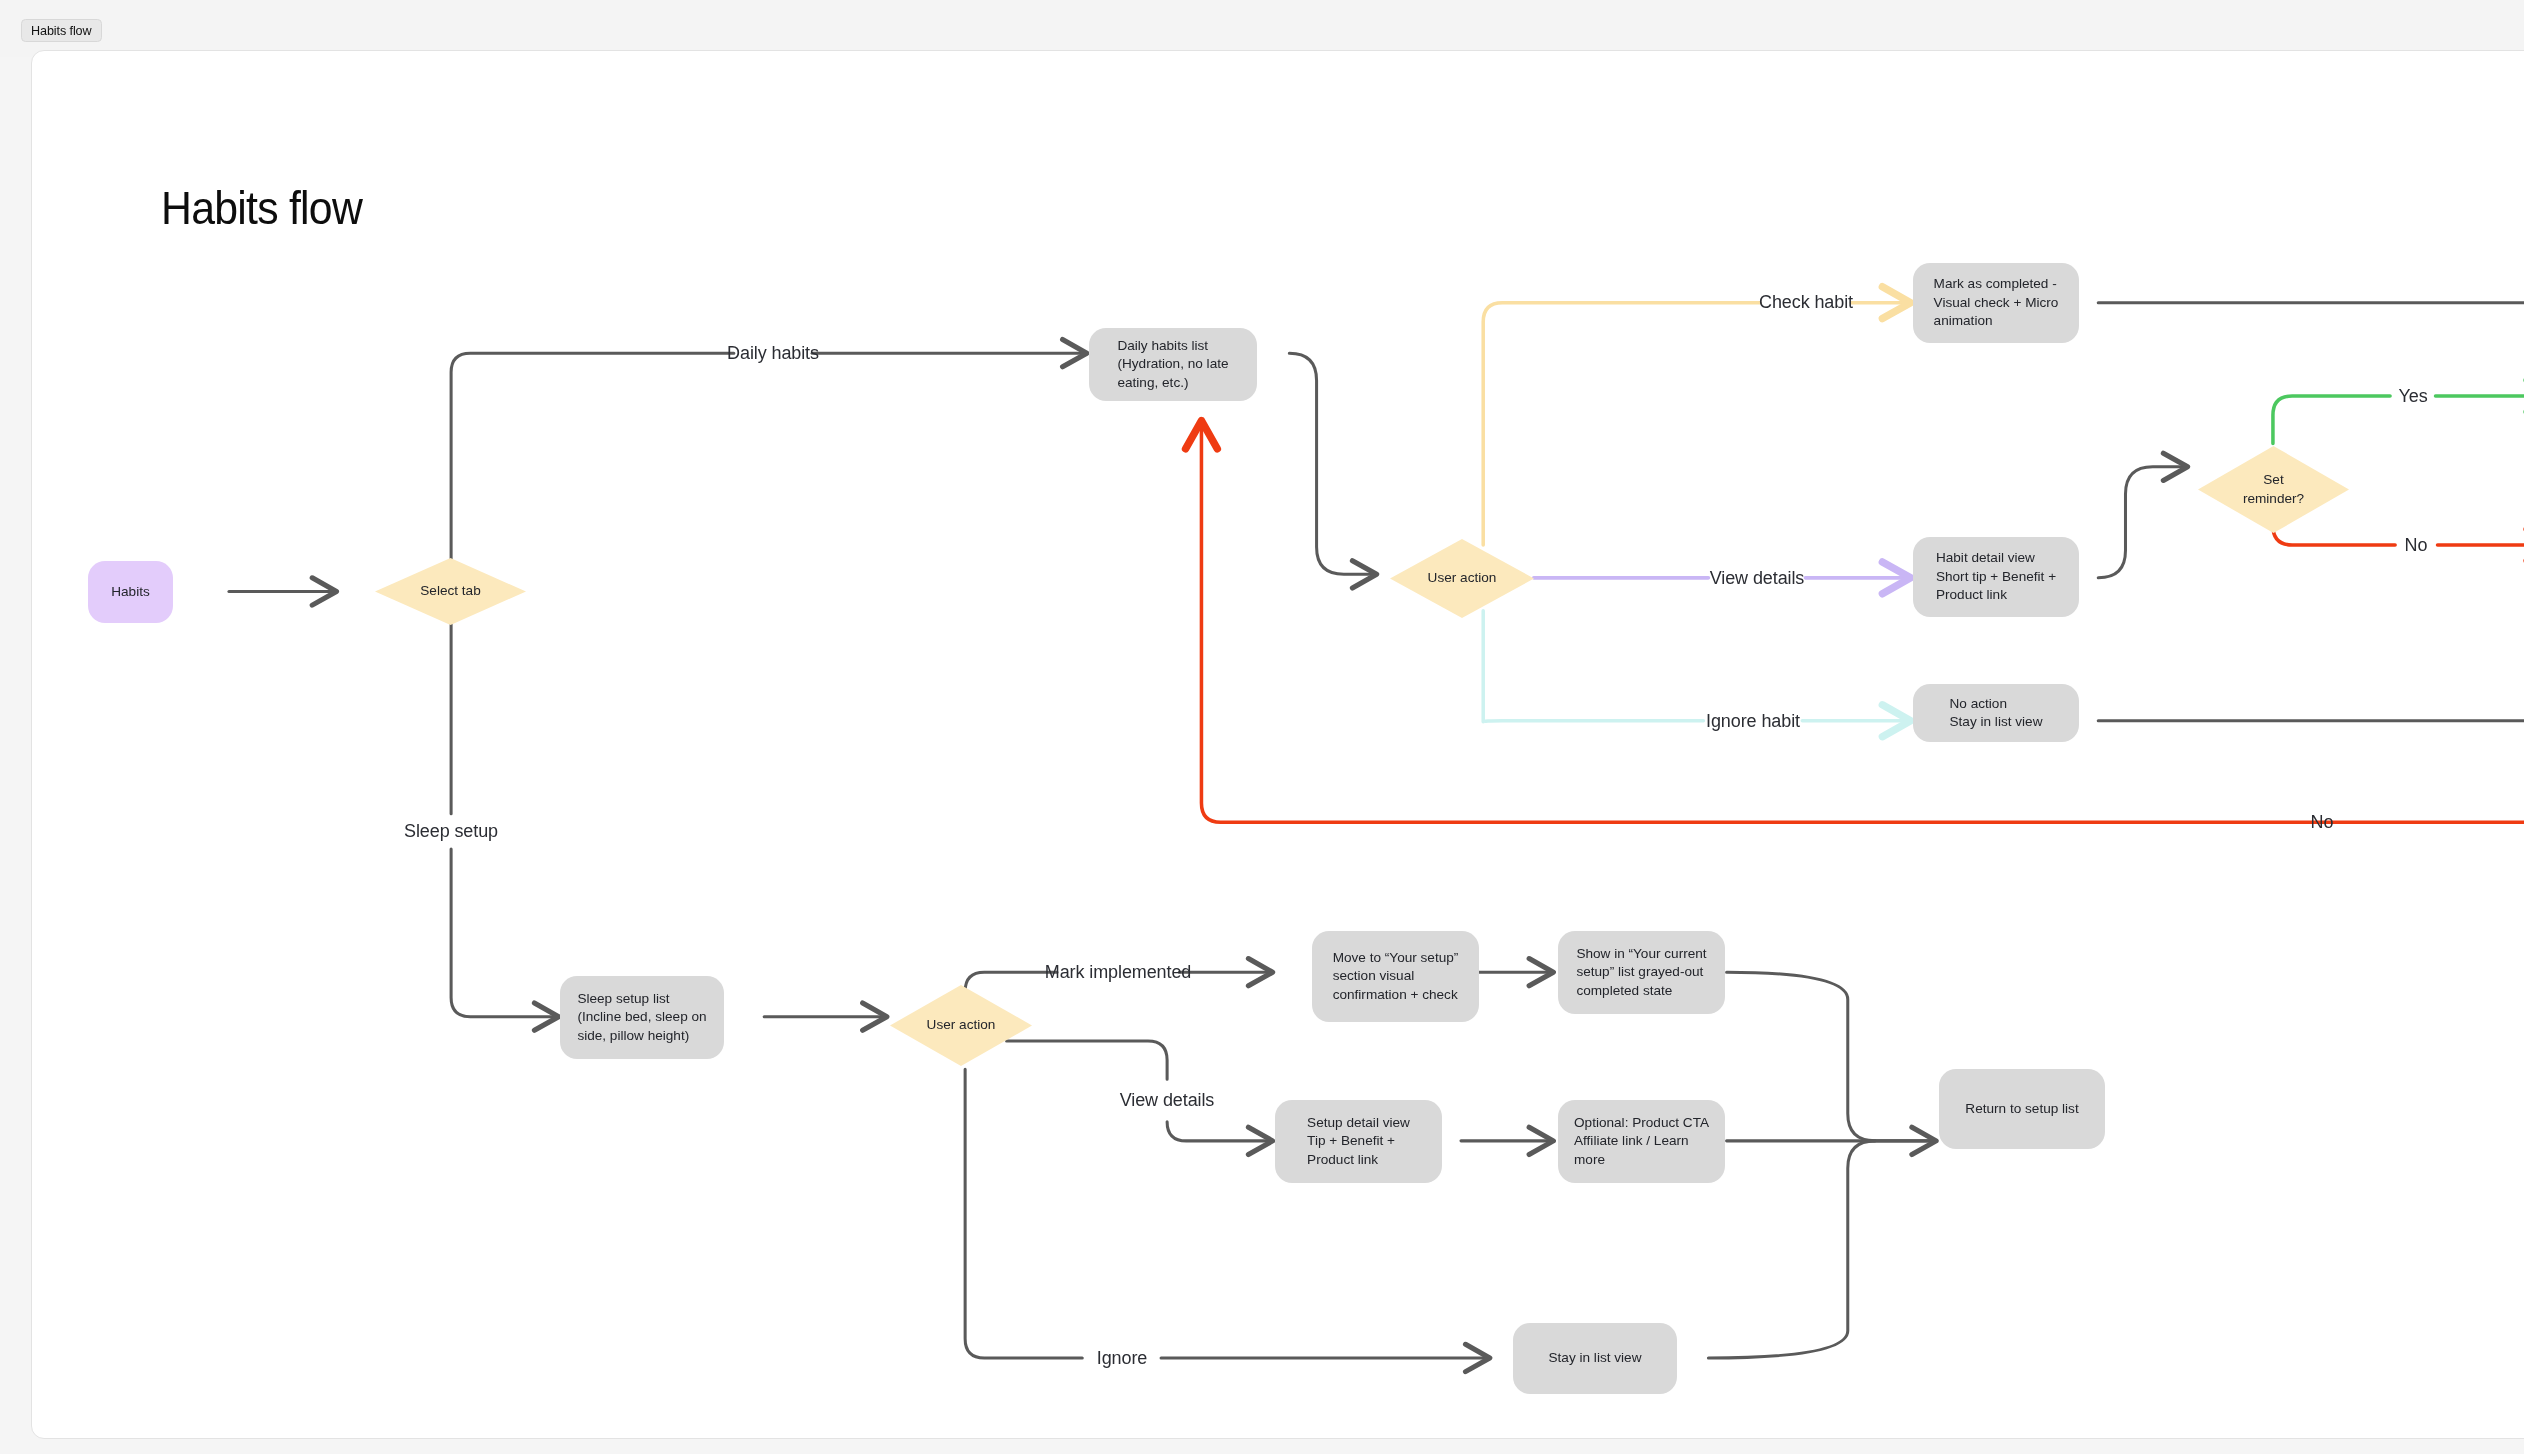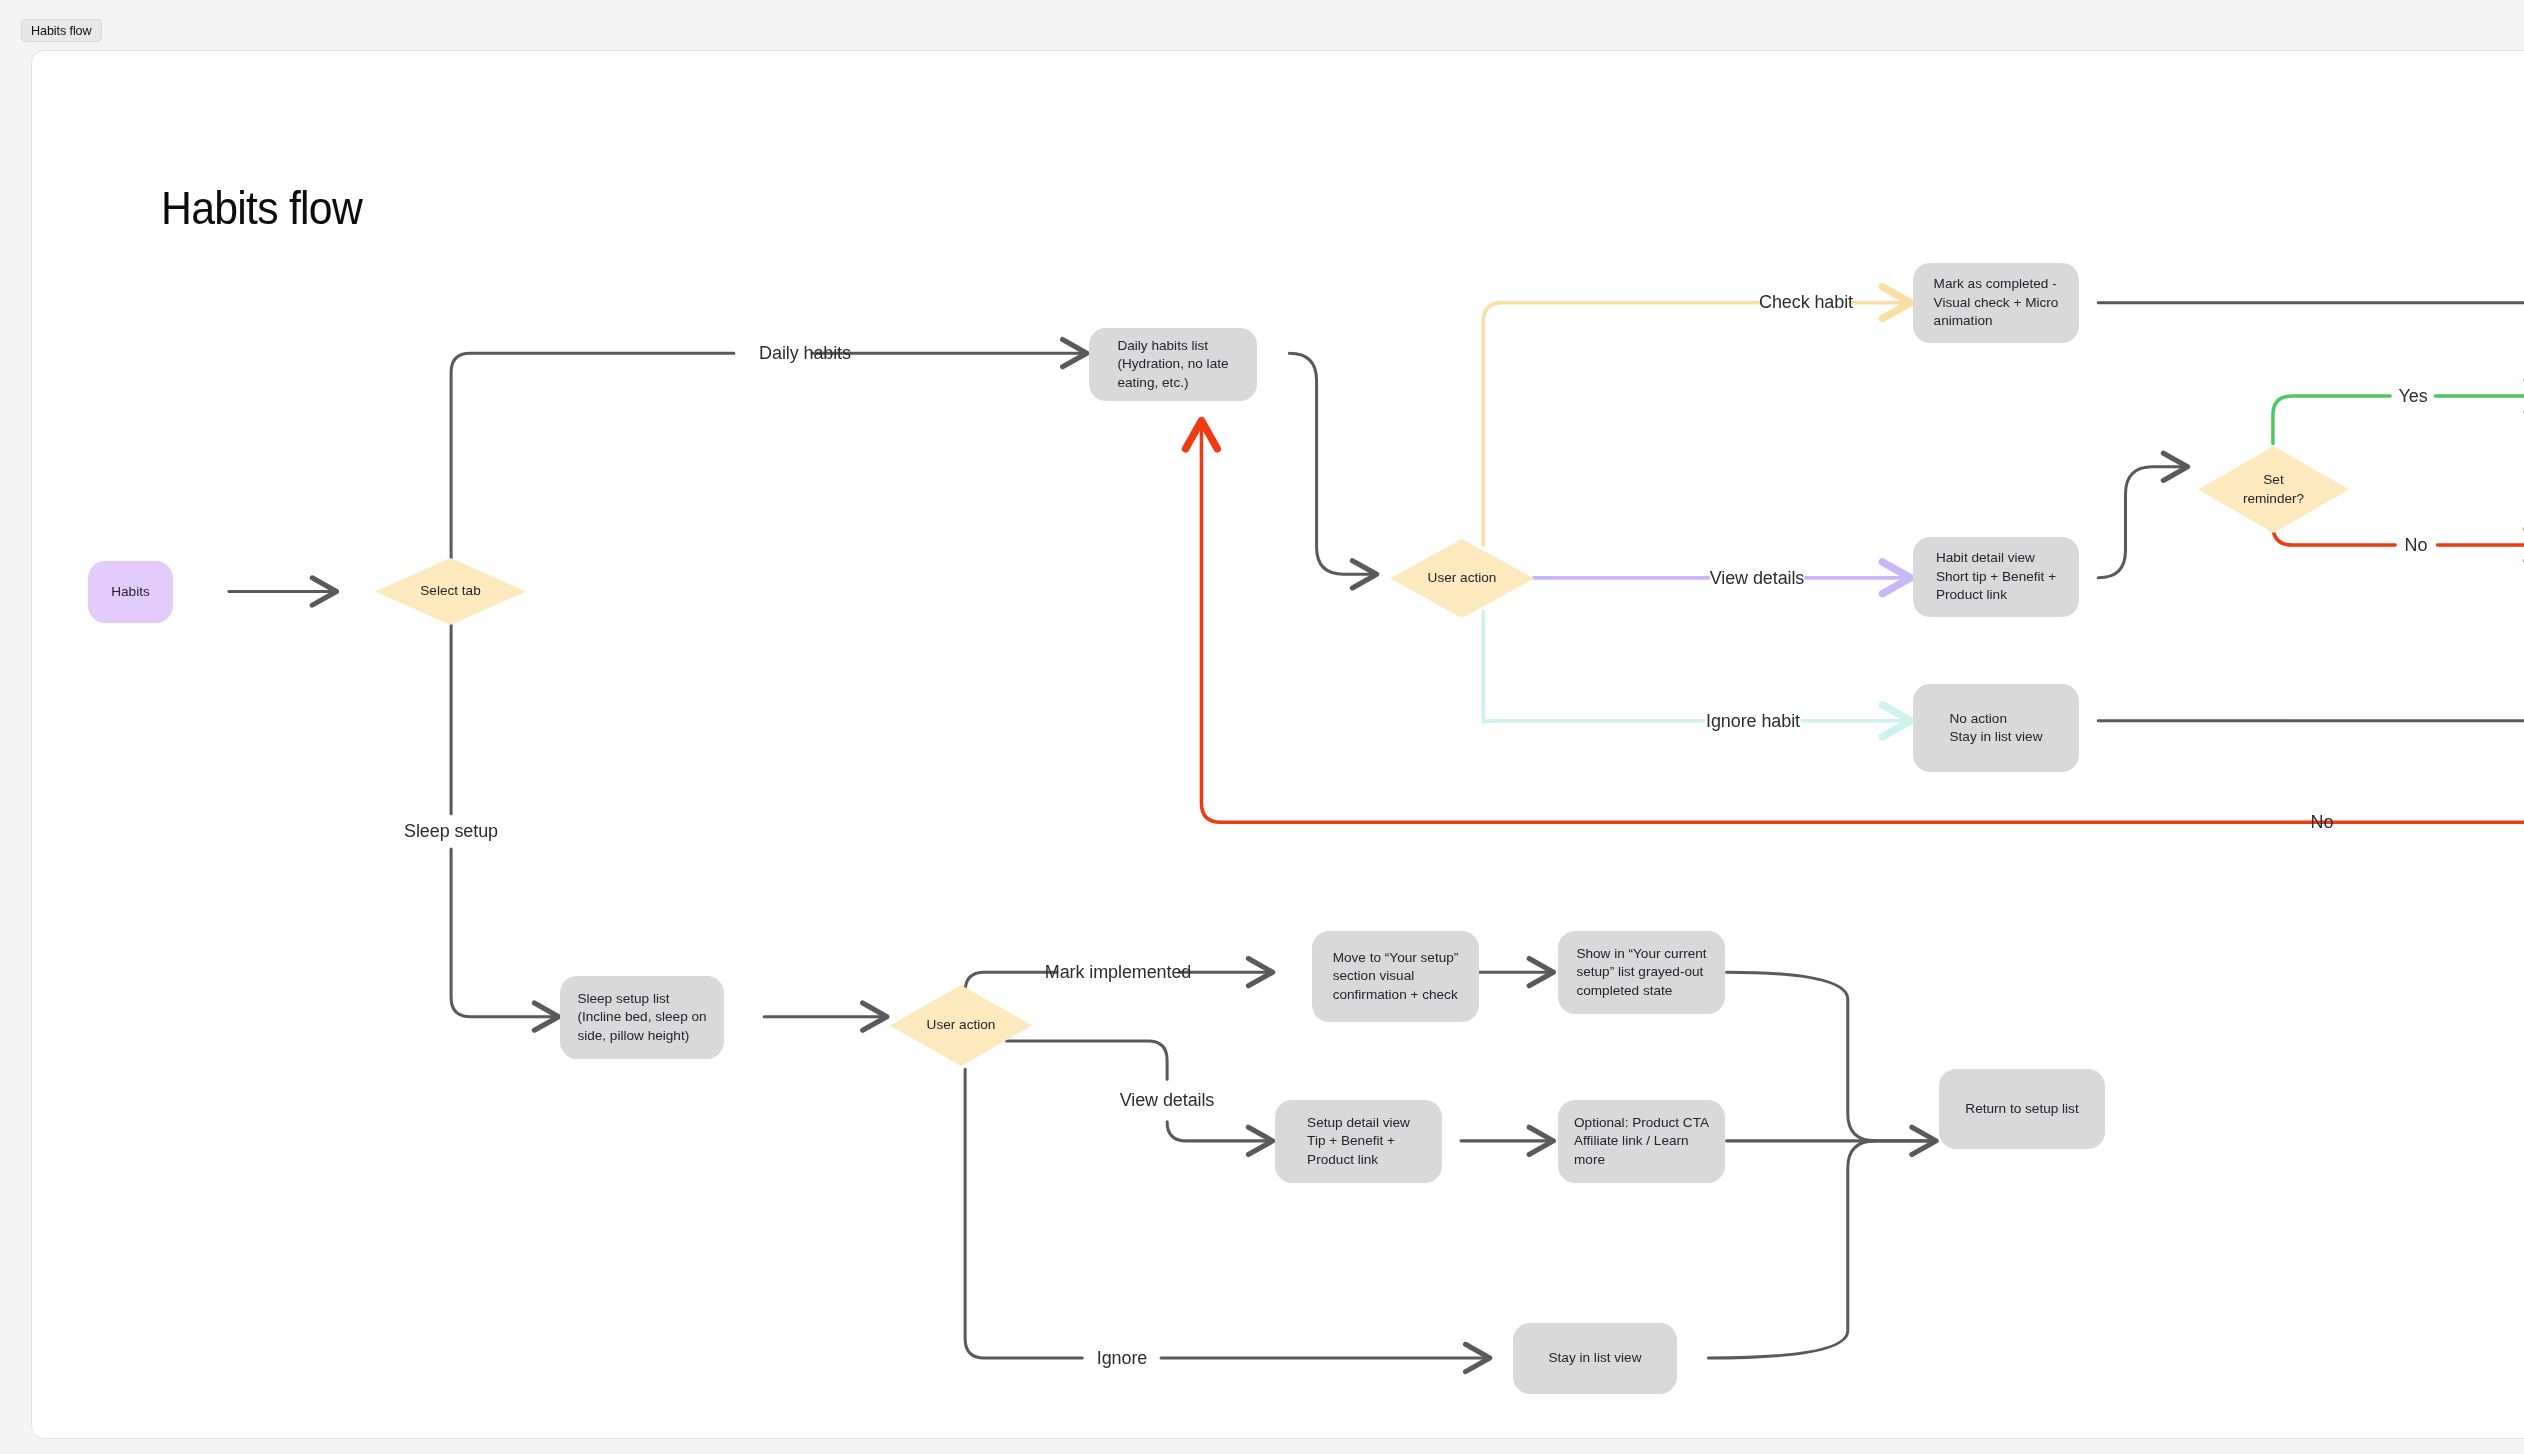--- a/index.html
+++ b/index.html
@@ -213,21 +213,21 @@
         <path d="M 2830 2158 L 3010 2158" stroke="#5a5a5a" stroke-width="6" marker-end="url(#ah-gray)"></path>
 
         <path d="M 3356 1824 Q 3596 1824 3596 1878 L 3596 2104 Q 3596 2158 3650 2158 L 3768 2158" stroke="#5a5a5a" stroke-width="6"></path>
 
         <path d="M 3356 2158 L 3768 2158" stroke="#5a5a5a" stroke-width="6" marker-end="url(#ah-gray)"></path>
 
         <path d="M 3320 2588 Q 3596 2588 3596 2534 L 3596 2212 Q 3596 2158 3650 2158" stroke="#5a5a5a" stroke-width="6"></path>
       </g>
     </svg>
 
-    <div class="edge-label" style="left:741px; top:302px;margin-left:32px;">Daily habits</div>
+    <div class="edge-label" style="left:741px; top:302px;">Daily habits</div>
     <div class="edge-label" style="left:419px;  top:780px;">Sleep setup</div>
     <div class="edge-label" style="left:1774px; top:251px;">Check habit</div>
     <div class="edge-label" style="left:1725px; top:527px;">View details</div>
     <div class="edge-label" style="left:1721px; top:670px;">Ignore habit</div>
     <div class="edge-label" style="left:2381px; top:345px;">Yes</div>
     <div class="edge-label" style="left:2384px; top:494px;">No</div>
     <div class="edge-label" style="left:2290px; top:771px;">No</div>
     <div class="edge-label" style="left:1086px; top:921px;">Mark implemented</div>
     <div class="edge-label" style="left:1135px; top:1049px;">View details</div>
     <div class="edge-label" style="left:1090px; top:1307px;">Ignore</div>
@@ -243,21 +243,21 @@
     <div class="diamond" style="left:1358px; top:488px; width:144px; height:79px;">User action</div>
 
     <div class="node rect" style="left:1881px; top:212px; width:166px; height:80px;">Mark as completed -
 Visual check + Micro
 animation</div>
 
     <div class="node rect" style="left:1881px; top:486px; width:166px; height:80px;">Habit detail view
 Short tip + Benefit +
 Product link</div>
 
-    <div class="node rect" style="left:1881px; top:633px; width:166px; height:88px;">No action
+    <div class="node rect" style="left:1881px; top:633px; width:166px; height:58px;">No action
 Stay in list view</div>
 
     <div class="diamond" style="left:2166px; top:395px; width:151px; height:87px;">Set
 reminder?</div>
 
     <div class="node rect" style="left:528px; top:925px; width:164px; height:83px;">Sleep setup list
 (Incline bed, sleep on
 side, pillow height)</div>
 
     <div class="diamond" style="left:858px; top:934px; width:142px; height:81px;">User action</div>

